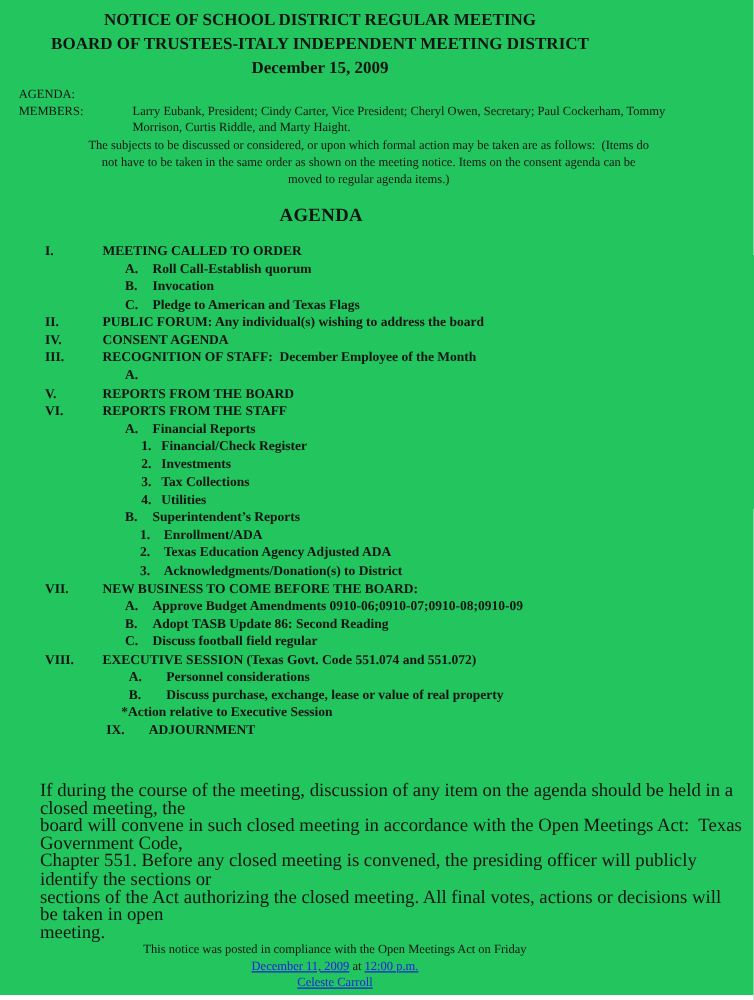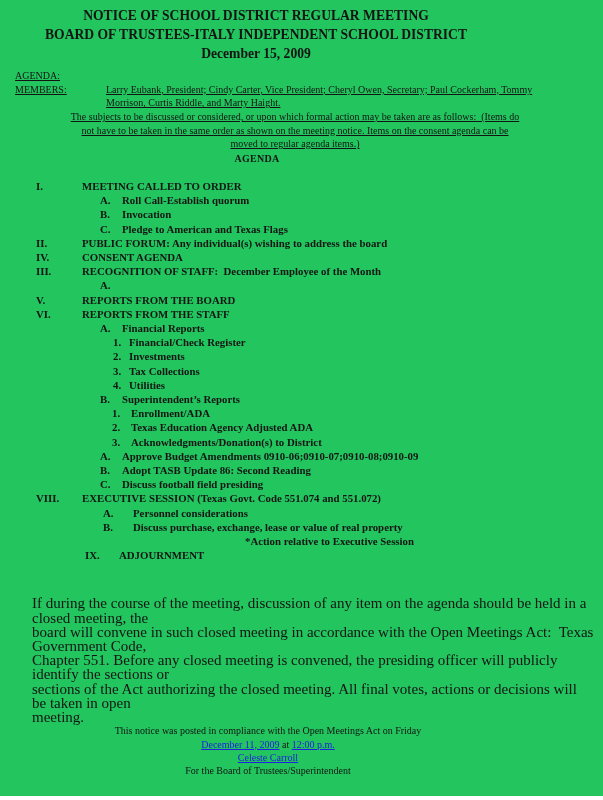--- a/index.html
+++ b/index.html
@@ -13,63 +13,64 @@
     box-sizing:border-box;
     padding-top:6px;
   }
   .title-block {
     width:512px;
     text-align:center;
     font-weight:bold;
     font-size:13.6px;
     line-height:19px;
   }
-  .info-section { margin-top:6px; font-size:10px; line-height:13.65px;text-decoration:underline; }
+  .info-section { margin-top:6px; font-size:10px; line-height:13.65px; }
   .info-row { display:flex; }
   .info-label { flex:none; width:91px; padding-left:15px; box-sizing:content-box; }
   .info-body { white-space:pre-wrap; width:497px; }
   .subjects { width:590px; text-align:center; white-space:pre-wrap; }
   .agenda-heading {
     width:514px; text-align:center;
-    font-weight:bold; font-size:10px; line-height:15px;
+    font-weight:bold; font-size:15px; line-height:15px;
     letter-spacing:0.3px;
+    margin-top:15px;
   }
   .agenda-list { margin-top:13px; font-weight:bold; font-size:10.8px; line-height:14.2px; }
   .li { display:flex; }
   .li .num { flex:none; white-space:pre; }
   .li .txt { white-space:pre-wrap; }
   .li.r    { padding-left:36px; }  .li.r  .num { width:46px; }
   .li.r9   { padding-left:48px; }  .li.r9 .num { width:34px;margin-left:37px; }
   .li.a    { padding-left:100px; } .li.a  .num { width:22px; }
   .li.am   { padding-left:100px; } .li.am .num { width:28px; }
   .li.aw   { padding-left:103px; } .li.aw .num { width:30px; }
   .li.n    { padding-left:113px; } .li.n  .num { width:16px; }
   .li.nw   { padding-left:112px; } .li.nw .num { width:19px; }
-  .li.note { padding-left:56px;justify-content:center; }
+  .li.note { padding-left:97px; }
   .closing {
     margin:34px 0 0 32px;
     width:562px;
     font-size:15px; line-height:14.2px;
     white-space:pre-wrap;
   }
   .posted {
     width:536px; text-align:center;
     font-size:10px; line-height:13.4px;
   }
   .posted .row { white-space:pre-wrap; }
   .blue { color:#2121de;text-decoration:underline; }
 </style>
 </head>
 <body>
 
 <div class="page">
 
   <div class="title-block">
     <div>NOTICE OF SCHOOL DISTRICT REGULAR MEETING</div>
-    <div>BOARD OF TRUSTEES-ITALY INDEPENDENT SCHOOL DISTRICT</div>
+    <div>BOARD OF TRUSTEES-ITALY INDEPENDENT MEETING DISTRICT</div>
     <div>December 15, 2009</div>
   </div>
 
   <div class="info-section">
     <div class="info-row">
       <div class="info-label">AGENDA:</div>
     </div>
     <div class="info-row">
       <div class="info-label">MEMBERS:</div>
       <div class="info-body">Larry Eubank, President; Cindy Carter, Vice President; Cheryl Owen, Secretary; Paul Cockerham, Tommy
@@ -151,31 +152,35 @@
         <span class="txt">Enrollment/ADA</span>
       </div>
       <div class="li nw">
         <span class="num">2.</span>
         <span class="txt">Texas Education Agency Adjusted ADA</span>
       </div>
       <div class="li nw">
         <span class="num">3.</span>
         <span class="txt">Acknowledgments/Donation(s) to District</span>
       </div>
+      <div class="li r">
+        <span class="num">VII.</span>
+        <span class="txt">NEW BUSINESS TO COME BEFORE THE BOARD:</span>
+      </div>
       <div class="li a">
         <span class="num">A.</span>
         <span class="txt">Approve Budget Amendments 0910-06;0910-07;0910-08;0910-09</span>
       </div>
       <div class="li a">
         <span class="num">B.</span>
         <span class="txt">Adopt TASB Update 86: Second Reading</span>
       </div>
       <div class="li a">
         <span class="num">C.</span>
-        <span class="txt">Discuss football field presiding</span>
+        <span class="txt">Discuss football field regular</span>
       </div>
       <div class="li r">
         <span class="num">VIII.</span>
         <span class="txt">EXECUTIVE SESSION (Texas Govt. Code 551.074 and 551.072)</span>
       </div>
       <div class="li aw">
         <span class="num">A.</span>
         <span class="txt">Personnel considerations</span>
       </div>
       <div class="li aw">

